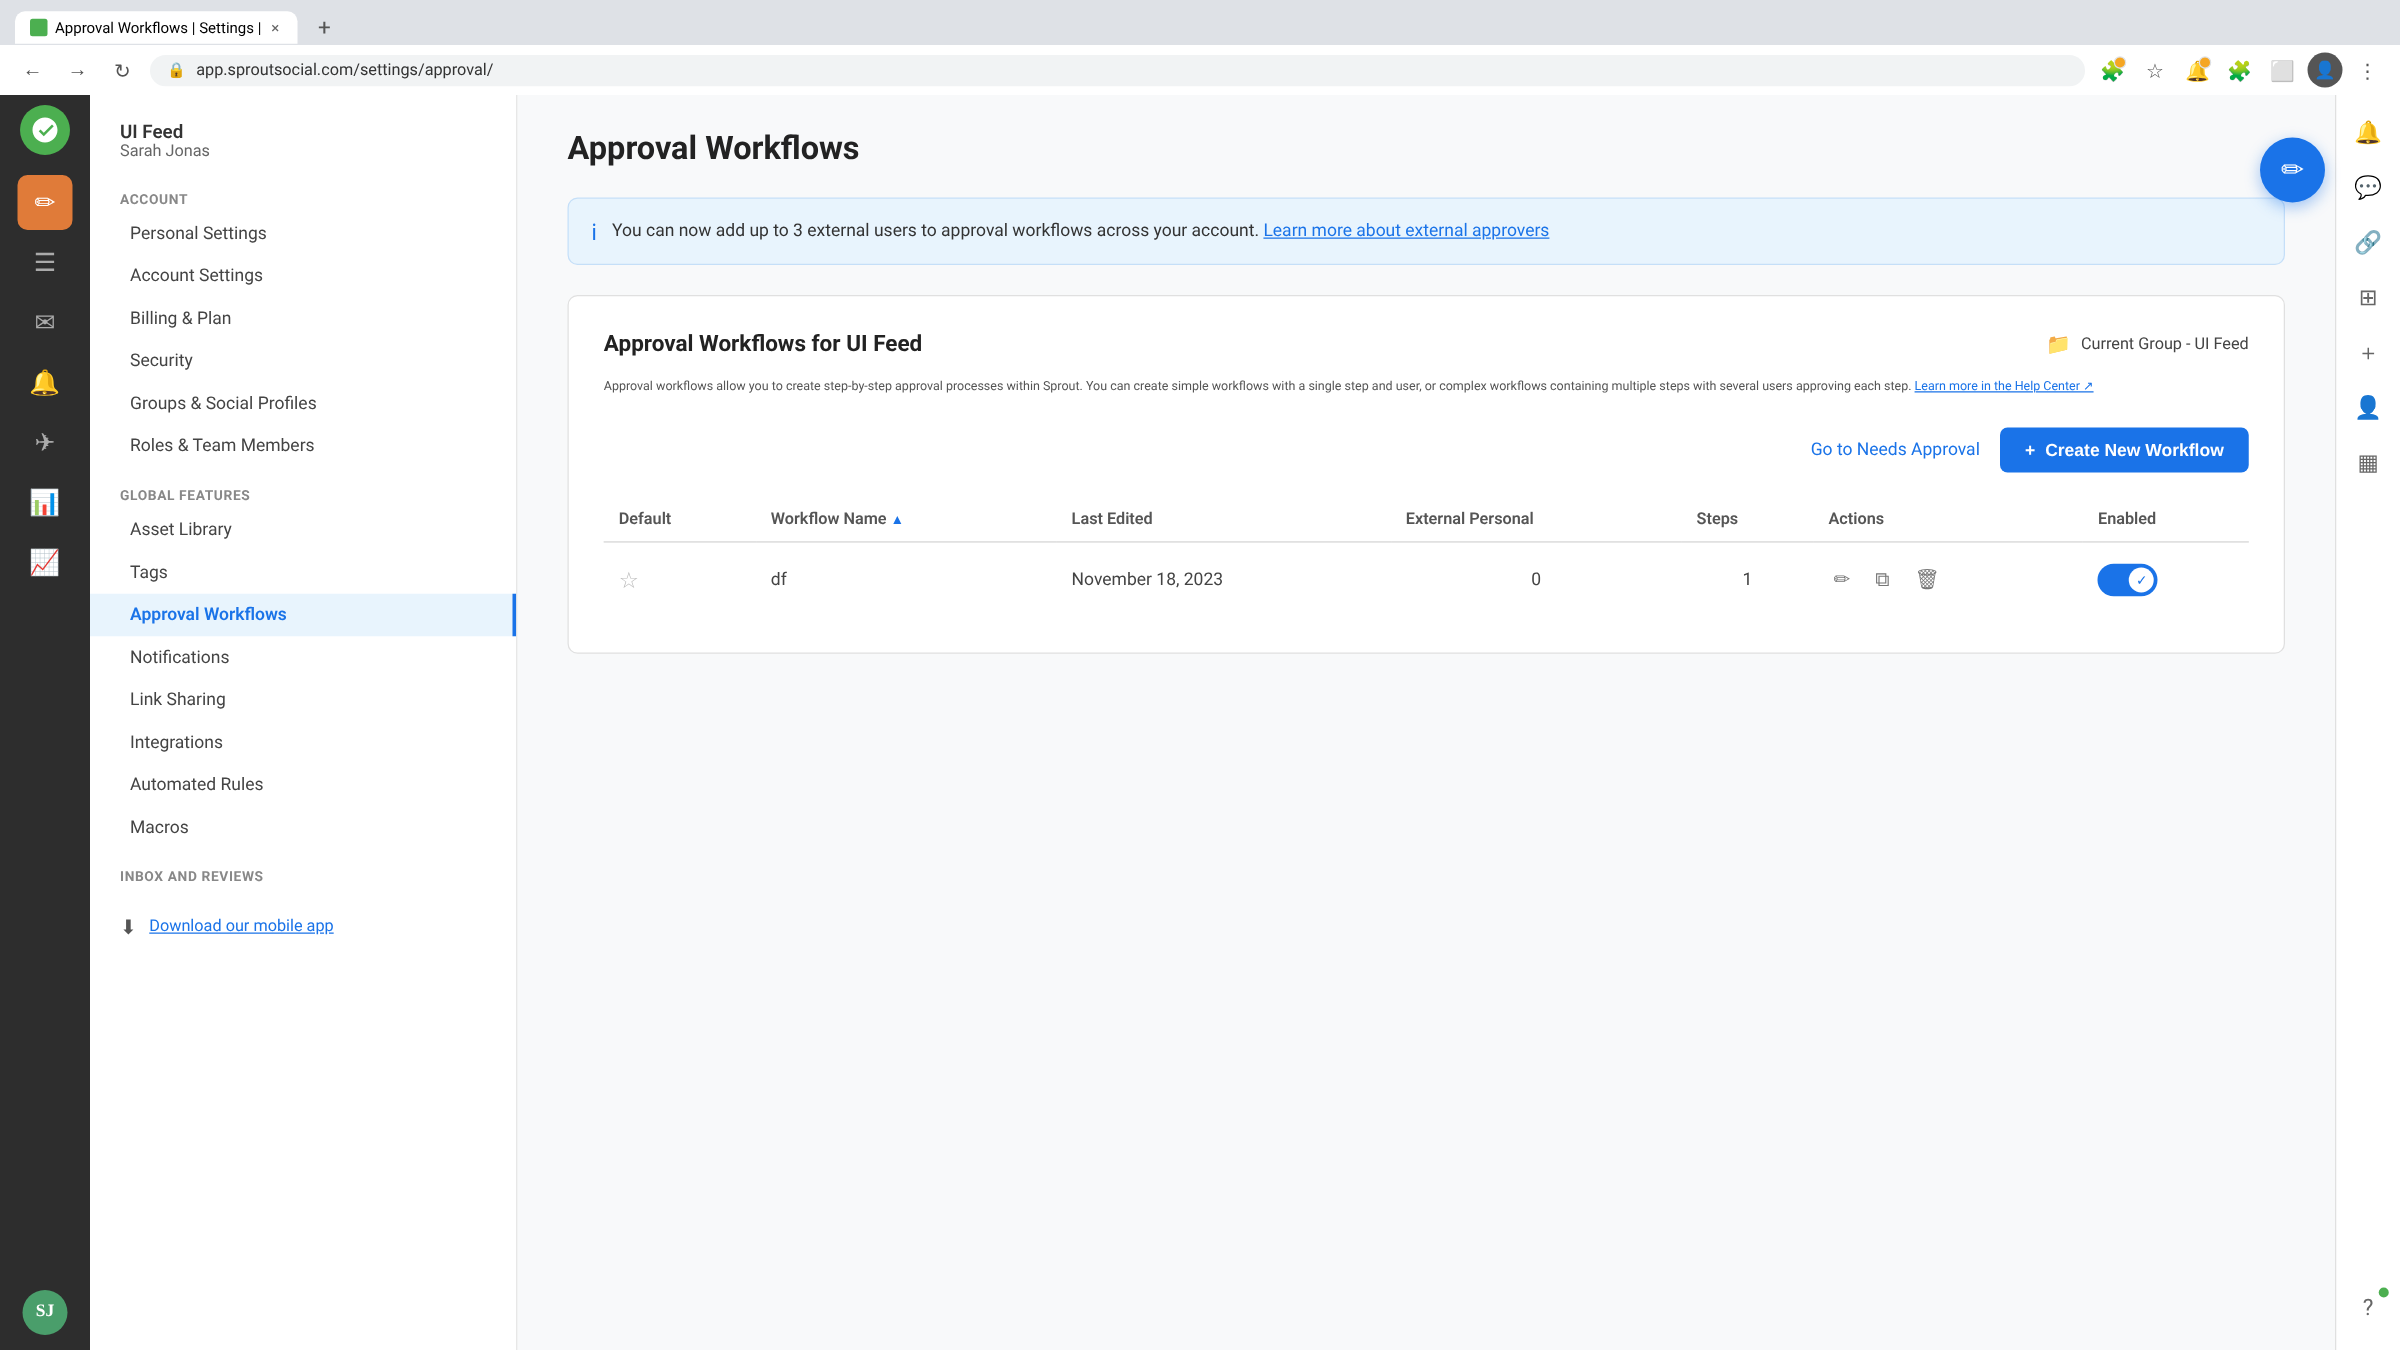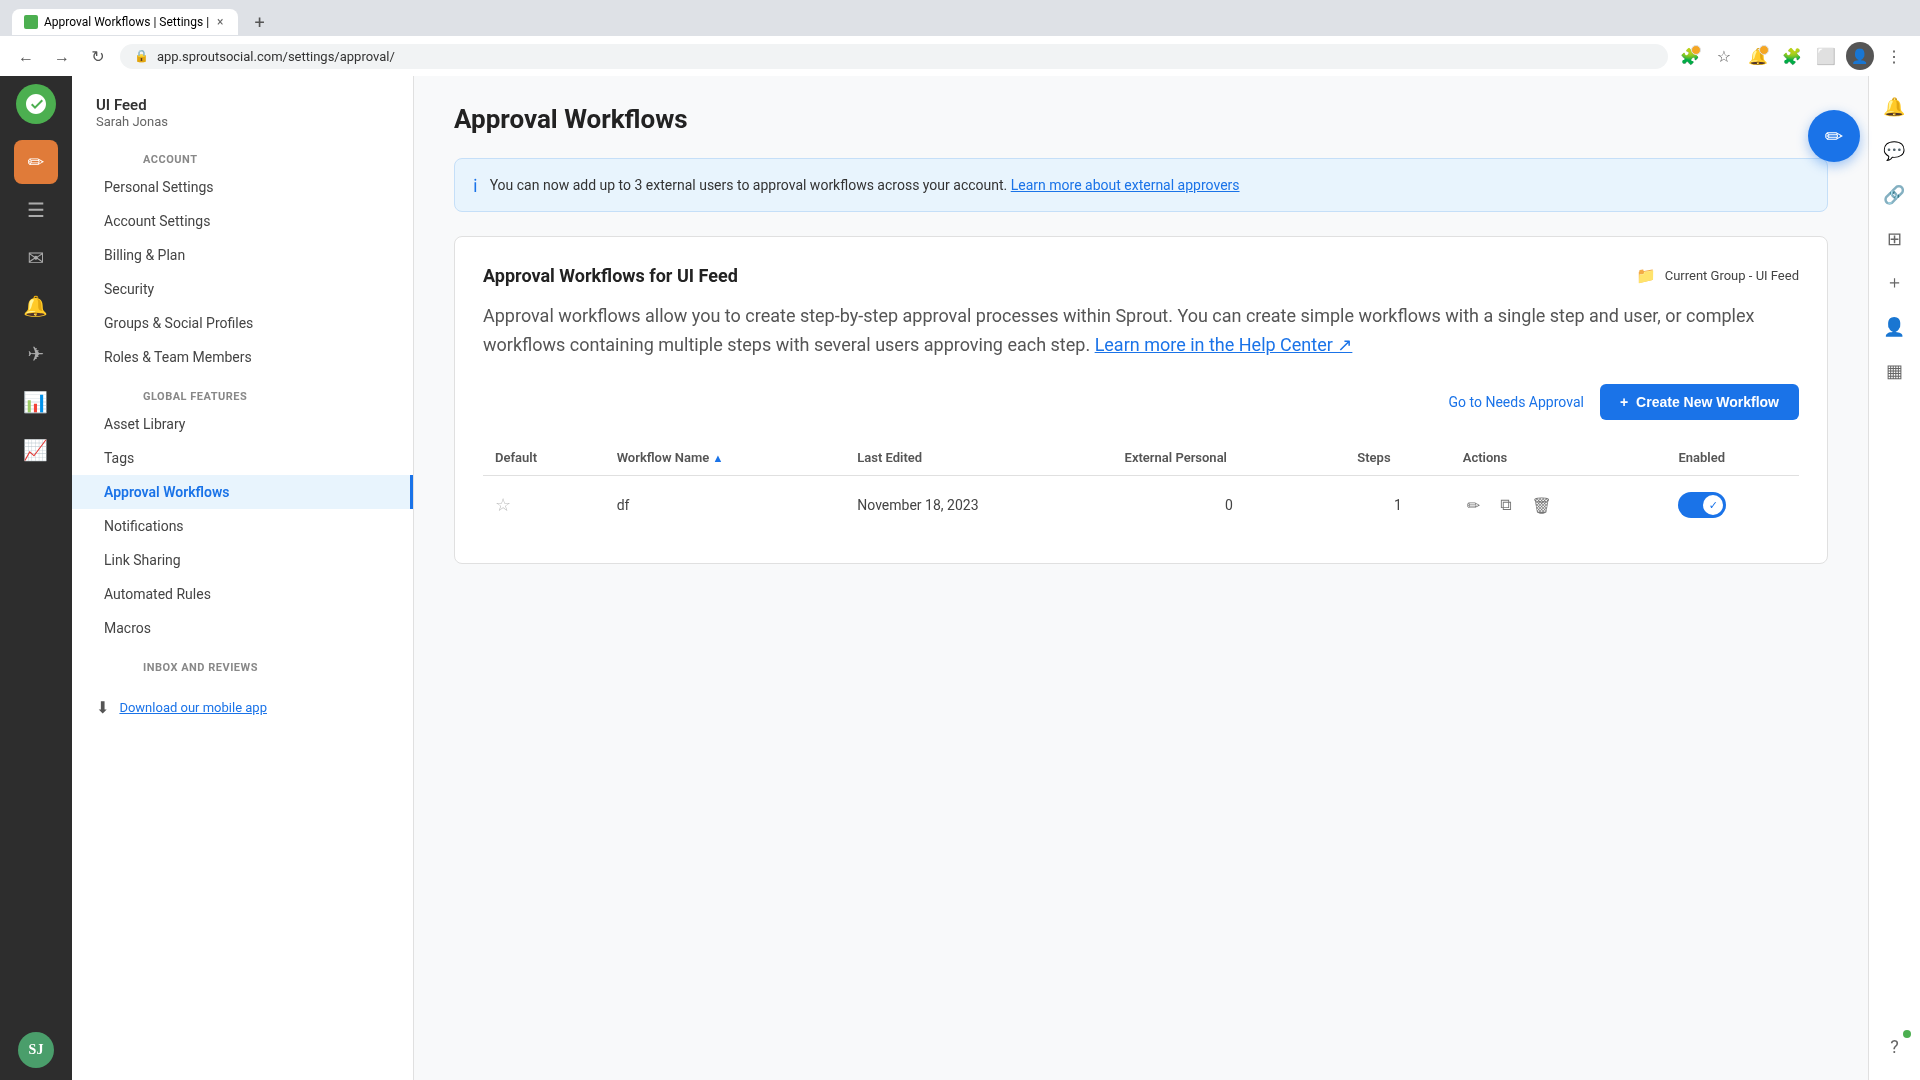--- a/index.html
+++ b/index.html
@@ -66,21 +66,21 @@
 
     
     .settings-sidebar {
       width: 342px; background: #fff; border-right: 1px solid #e0e0e0; overflow-y: auto;
       padding: 16px 0; flex-shrink: 0; height: 100%;
     }
     .sidebar-profile { padding: 8px 24px 16px; }
     .sidebar-profile-name { font-size: 15px; font-weight: 600; color: #333; }
     .sidebar-profile-sub { font-size: 13px; color: #666; }
     .sidebar-section { padding: 0 0 8px; position: relative; }
-    .sidebar-section-title { font-size: 11px; font-weight: 700; color: #888; text-transform: uppercase; padding: 8px 24px 4px; letter-spacing: 0.5px; margin-left: 47px; }
+    .sidebar-section-title { font-size: 11px; font-weight: 700; color: #888; text-transform: uppercase; padding: 8px 24px 4px; letter-spacing: 0.5px; }
     .sidebar-item {
       display: flex; align-items: center; padding: 9px 32px; cursor: pointer;
       color: #444; font-size: 14px; text-decoration: none;
     }
     .sidebar-item.active { background: #e8f4fd; color: #1a73e8; font-weight: 600; border-right: 3px solid #1a73e8; }
 
     
     .main-content {
       flex: 1; overflow-y: auto; padding: 32px 40px; background: #f8f9fa;
     }
@@ -99,21 +99,21 @@
       background: #fff; border-radius: 8px; border: 1px solid #e0e0e0; padding: 28px;
     }
     .workflows-card-header {
       display: flex; align-items: center; justify-content: space-between; margin-bottom: 16px;
     }
     .workflows-card-title { font-size: 18px; font-weight: 700; color: #222; }
     .current-group {
       display: flex; align-items: center; gap: 8px; font-size: 13px; color: #444;
     }
     .folder-icon { color: #c0392b; font-size: 16px; }
-    .workflows-description { font-size: 18px; color: #555; line-height: 1.6; margin-bottom: 24px; }
+    .workflows-description { font-size: 10px; color: #555; line-height: 1.6; margin-bottom: 24px; }
     .workflows-description a { color: #1a73e8; text-decoration: underline; cursor: pointer; }
 
     
     .actions-row {
       display: flex; align-items: center; justify-content: flex-end; gap: 16px; margin-bottom: 20px;
     }
     .link-btn {
       color: #1a73e8; font-size: 14px; text-decoration: none; cursor: pointer; background: none; border: none;
     }
     .create-btn {
@@ -264,20 +264,23 @@
         <span>Tags</span>
       </div>
       <div class="sidebar-item active">
         <span>Approval Workflows</span>
       </div>
       <div class="sidebar-item">
         <span>Notifications</span>
       </div>
       <div class="sidebar-item">
         <span>Link Sharing</span>
+      </div>
+      <div class="sidebar-item">
+        <span>Integrations</span>
       </div>
       <div class="sidebar-item">
         <span>Automated Rules</span>
       </div>
       <div class="sidebar-item">
         <span>Macros</span>
       </div>
     </div>
 
     <div class="sidebar-section">

